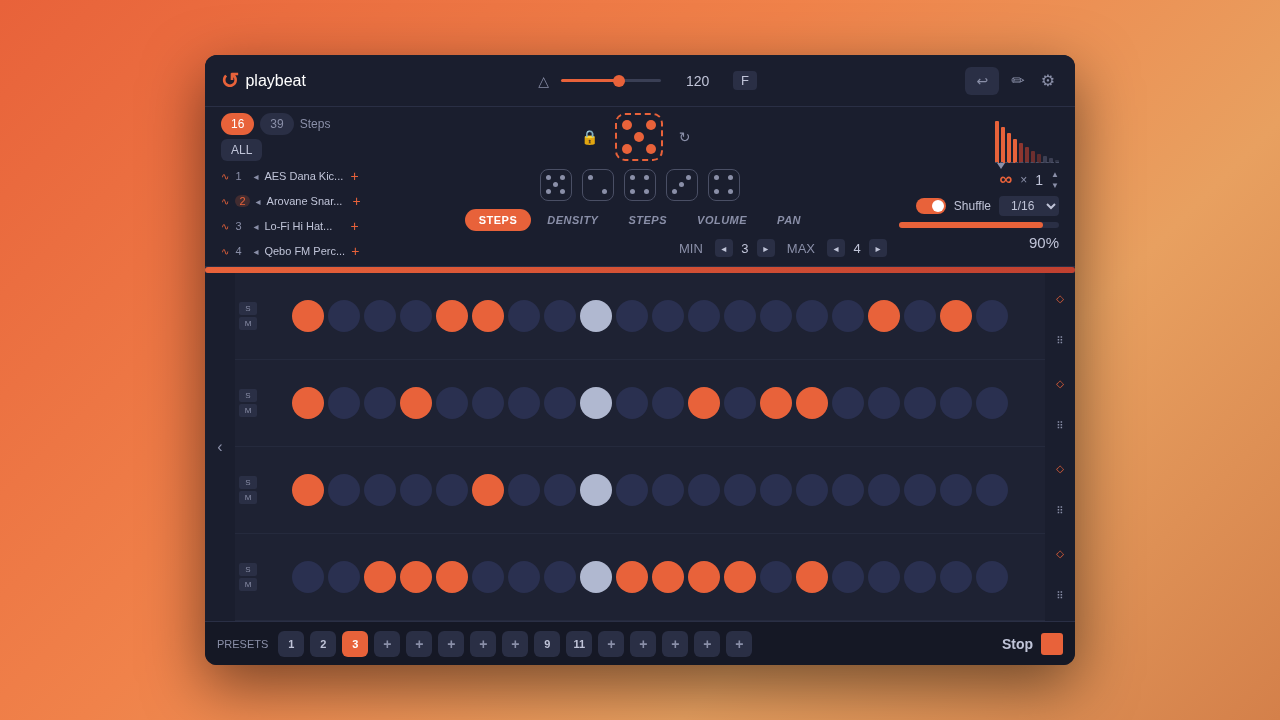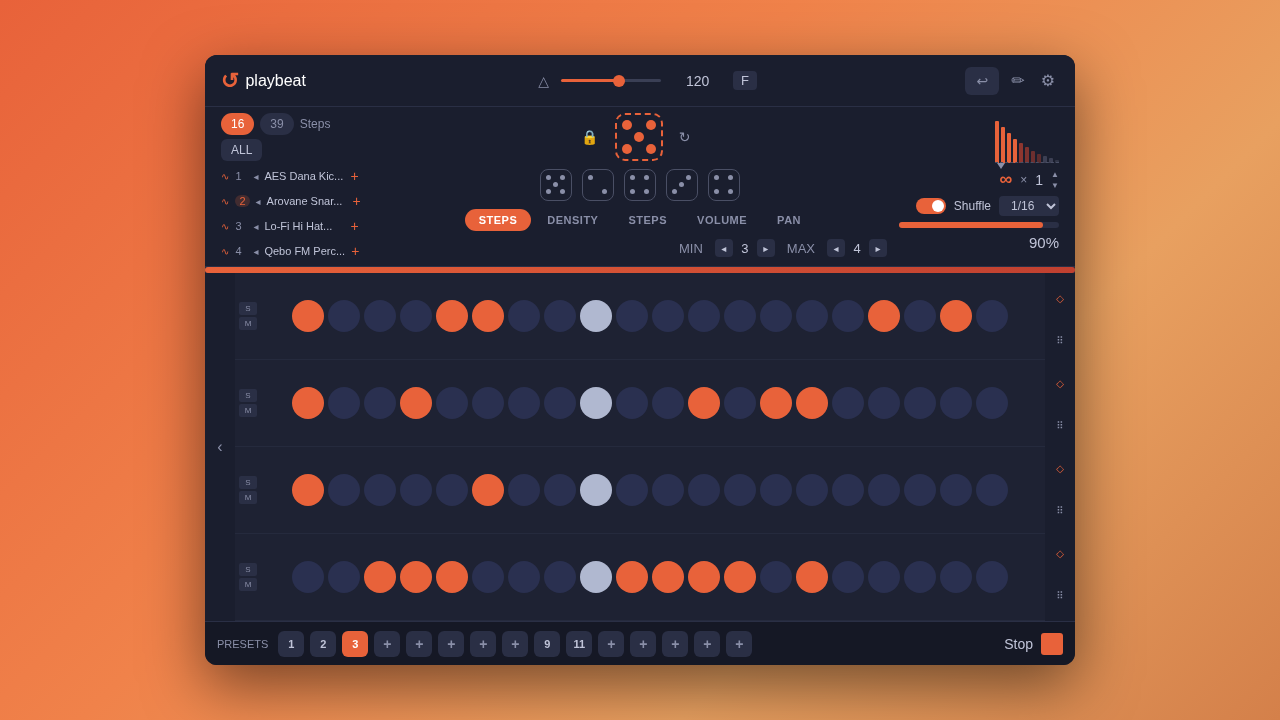--- a/index.html
+++ b/index.html
@@ -251,20 +251,21 @@
       font-weight: bold;
       letter-spacing: 0.5px;
     }
     .mode-tab.active {
       background: #e8623a;
       color: white;
     }
     .mode-tab.inactive {
       background: transparent;
       color: #8a8fa8;
+      font-style: italic;
     }
     
     .minmax-row {
       display: flex;
       align-items: center;
       gap: 12px;
       margin-left: auto;
     }
     .minmax-label {
       color: #8a8fa8;
@@ -456,21 +457,21 @@
       display: flex;
       align-items: center;
       gap: 8px;
     }
     .stop-btn {
       background: none;
       border: none;
       color: #c0c4d8;
       font-size: 14px;
       cursor: pointer;
-      font-weight: 400;
+      font-weight: 700;
     }
     .stop-square {
       width: 22px;
       height: 22px;
       background: #e8623a;
       border-radius: 3px;
       cursor: pointer;
     }
     
     .scroll-track {

